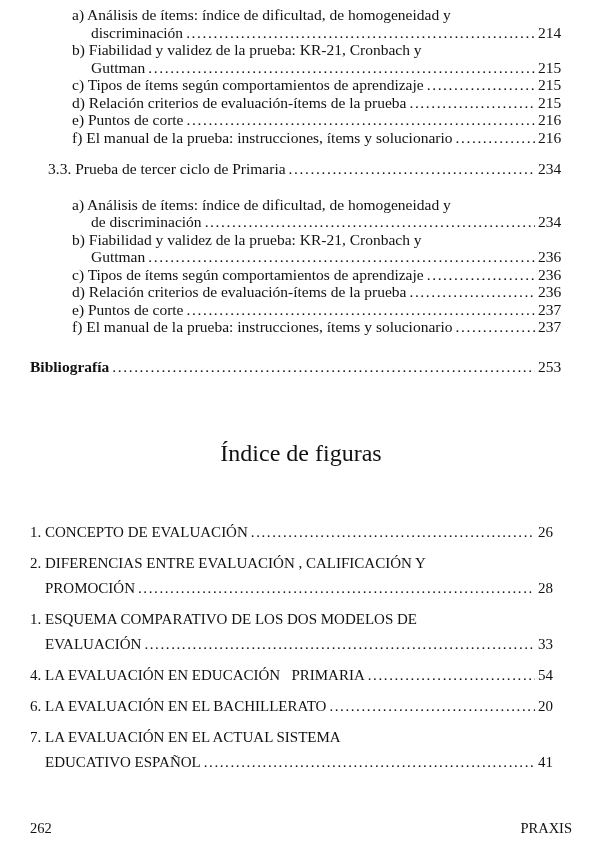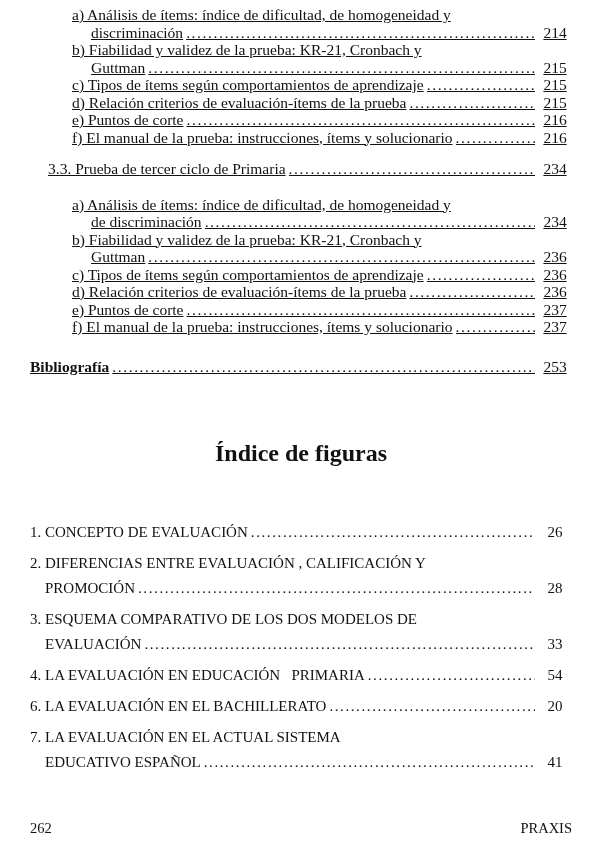--- a/index.html
+++ b/index.html
@@ -10,41 +10,41 @@
     color: #111111;
     font-family: "Liberation Serif", "DejaVu Serif", serif;
     position: relative;
     overflow: hidden;
   }
   .page {
     position: relative;
     width: 600px; height: 849px;
     padding: 6px 28px 0 30px;
   }
-  .toc { font-size: 15.5px; line-height: 17.5px; text-decoration: underline; }
+  .toc { font-size: 15.5px; line-height: 17.5px; }
   .row { display: flex; align-items: baseline; }
   .txt { flex: 0 0 auto; white-space: pre; }
   .leader {
     flex: 1 1 auto; min-width: 0;
     overflow: hidden; white-space: nowrap;
     margin: 0 3px;
   }
   .leader::after {
     content: "......................................................................................................................................................";
     letter-spacing: 1.6px;
   }
-  .pg { flex: 0 0 auto; width: 34px; text-align: center; }
+  .pg { flex: 0 0 auto; width: 34px; text-align: left; }
   .sub { margin-left: 42px; }
   .sub .cont { padding-left: 19px; }
   .s33 { margin: 14px 0 18px 18px; }
   .biblio { margin-top: 22px; }
   .biblio .txt { font-weight: bold; }
   .figures-heading {
     text-align: center;
-    font-weight: bold;
+    font-weight: normal;
     font-size: 24px;
     line-height: 28px;
     margin: 64px 0 56px 0;
   }
   .figures { font-size: 15px; line-height: 18px; }
   .fig-entry { margin-bottom: 13px; }
   .fig-entry .cont { padding-left: 15px; margin-top: 7px; }
   .footer {
     position: absolute;
     left: 30px; right: 28px; bottom: 12px;
@@ -211,21 +211,21 @@
       </div>
       <div class="row cont">
         <span class="txt">PROMOCIÓN</span>
         <span class="leader"></span>
         <span class="pg">28</span>
       </div>
     </div>
 
     <div class="fig-entry">
       <div class="row">
-        <span class="txt">3. ESQUEMA COMPARATIVO DE LOS DOS MODELOS DE</span>
+        <span class="txt">1. ESQUEMA COMPARATIVO DE LOS DOS MODELOS DE</span>
       </div>
       <div class="row cont">
         <span class="txt">EVALUACIÓN</span>
         <span class="leader"></span>
         <span class="pg">33</span>
       </div>
     </div>
 
     <div class="fig-entry">
       <div class="row">

